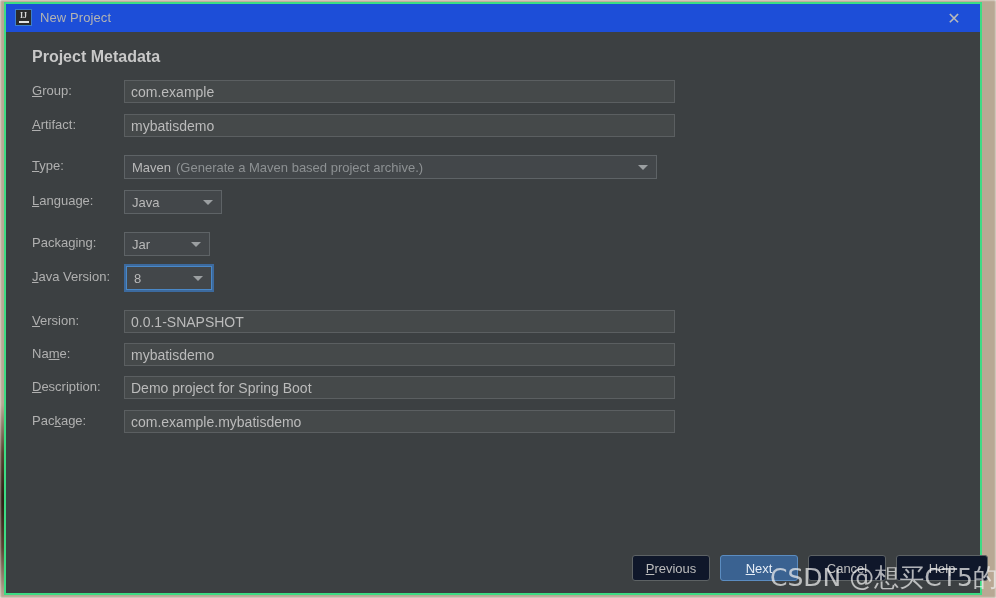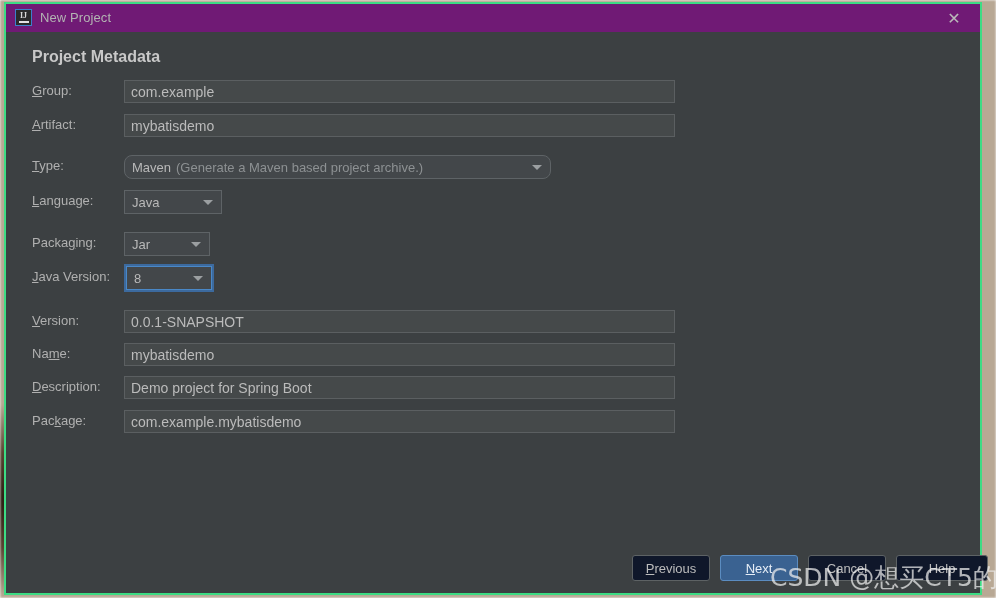--- a/index.html
+++ b/index.html
@@ -33,21 +33,21 @@
   #dialog {
     position: absolute;
     inset: 0;
     background: #3c4042;
   }
 
   
   #titlebar {
     position: absolute;
     left: 0; top: 0; right: 0; height: 28px;
-    background: #701a75;
+    background: #1d4ed8;
   }
   #app-icon {
     position: absolute; left: 9px; top: 5px;
     width: 17px; height: 17px;
     background: #2b2b2b;
     border: 1.5px solid #3d7ecb;
     display: flex; flex-direction: column;
     align-items: center; justify-content: center;
   }
   #app-icon .ij-letters {
@@ -188,21 +188,21 @@
 
       <div class="row" style="top:82px;padding-left:24px;">
         <span class="field-label"><u>A</u>rtifact:</span>
         <div class="text-input">
           <span>mybatisdemo</span>
         </div>
       </div>
 
       <div class="row" style="top:123px;">
         <span class="field-label"><u>T</u>ype:</span>
-        <div class="combo" style="width:427px;border-radius:8px;">
+        <div class="combo" style="width:533px;">
           <span>Maven</span>
           <span class="hint">(Generate a Maven based project archive.)</span>
           <span class="arrow"></span>
         </div>
       </div>
 
       <div class="row" style="top:158px;">
         <span class="field-label"><u>L</u>anguage:</span>
         <div class="combo" style="width:98px;">
           <span>Java</span>

